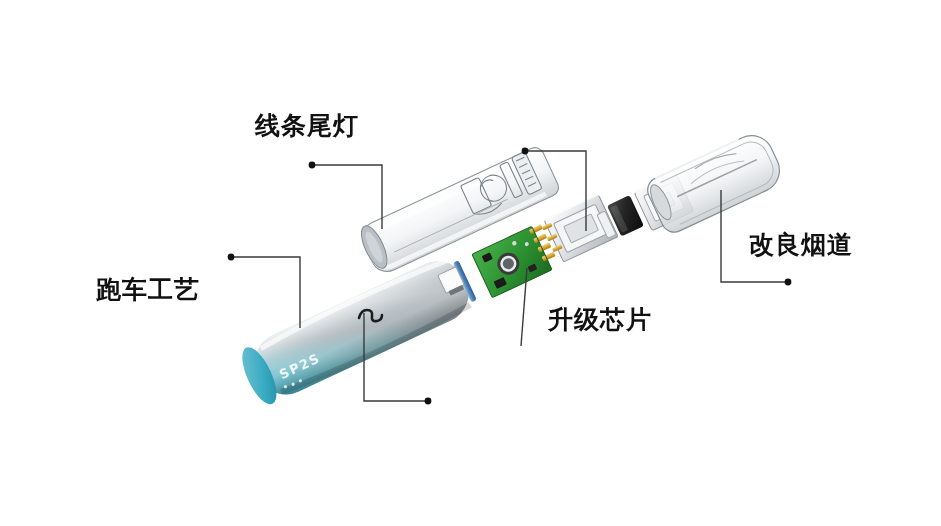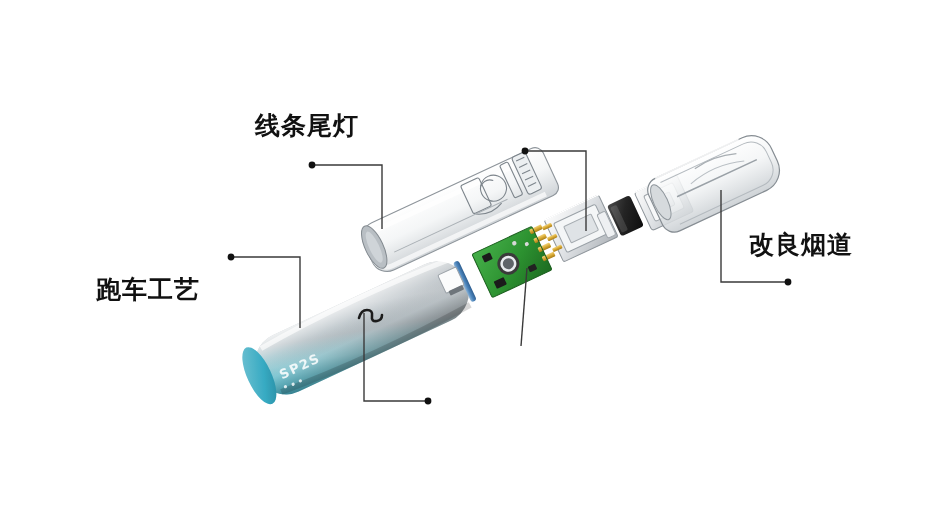--- a/index.html
+++ b/index.html
@@ -200,14 +200,15 @@
       <circle cx="525" cy="151" r="3.4"></circle>
       <circle cx="231" cy="257" r="3.4"></circle>
       <circle cx="788" cy="282" r="3.4"></circle>
       <circle cx="428" cy="401" r="3.4"></circle>
     </g>
   </svg>
 
   <div class="callout" id="lbl-taillight">线条尾灯</div>
   <div class="callout" id="lbl-sportcar">跑车工艺</div>
   <div class="callout" id="lbl-airduct">改良烟道</div>
+  <div class="callout" id="lbl-chip">升级芯片</div>
 
 </div>
 
 </body></html>

